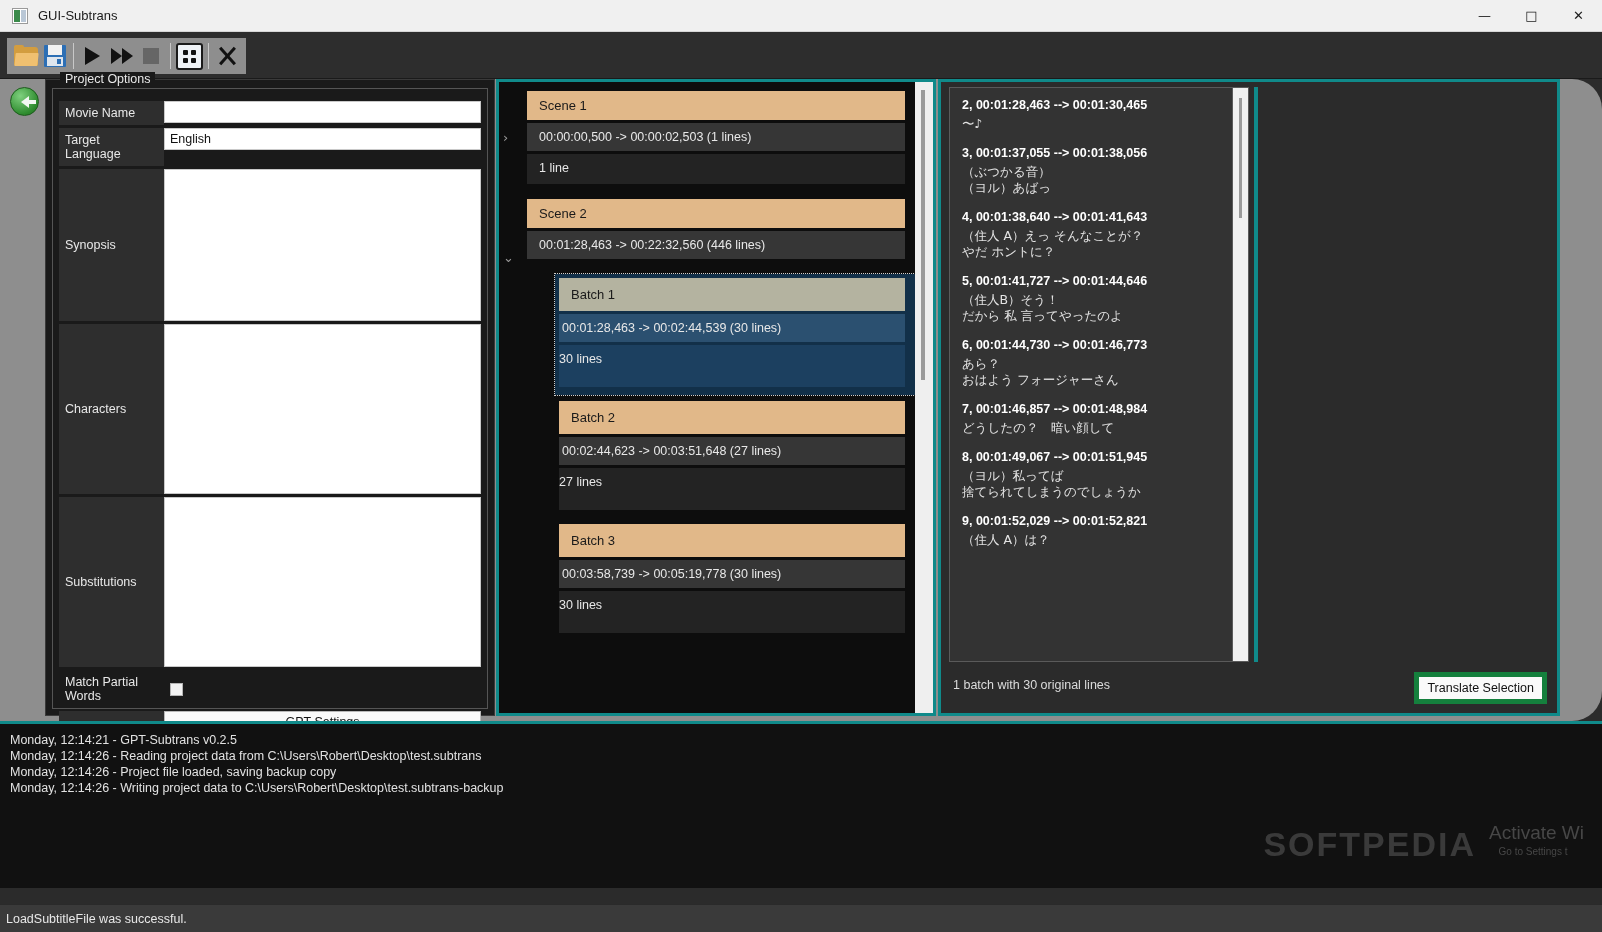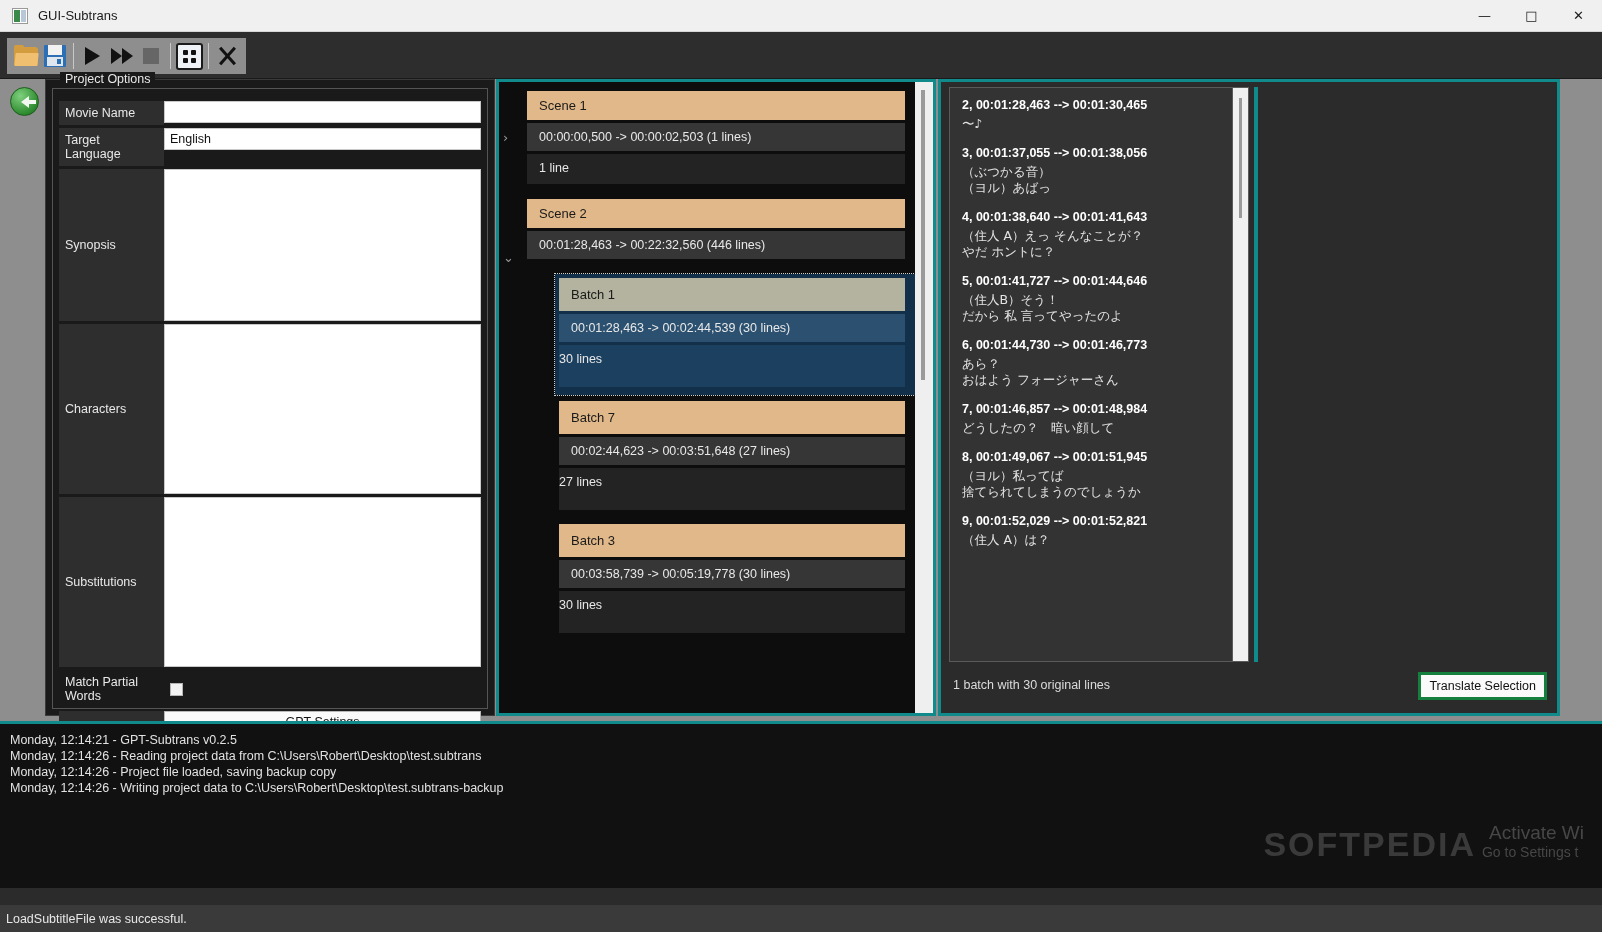--- a/index.html
+++ b/index.html
@@ -87,20 +87,21 @@
   .ic-x::before, .ic-x::after {
     content:""; position:absolute; left:10px; top:0; width:3px; height:22px; background:#111;
   }
   .ic-x::before { transform: rotate(42deg); }
   .ic-x::after { transform: rotate(-42deg); }
 
   
   .main {
     position: absolute; top: 79px; left: 0; width: 1602px; height: 642px;
     background: #8e8e8e;
+    border-radius: 30px;
   }
   
   .back-strip { position:absolute; left:0; top:0; width:45px; height:642px; background:#8e8e8e; }
   .back-arrow {
     position: absolute; left: 10px; top: 8px; width: 29px; height: 29px; border-radius: 50%;
     background: radial-gradient(circle at 35% 30%, #7ed07e, #2e8b2e 70%, #1f6b1f);
     border: 1px solid #1c5c1c; display:flex; align-items:center; justify-content:center;
   }
   .back-arrow .arr {
     width: 0; height: 0; border-right: 8px solid #f2f7f2;
@@ -185,21 +186,21 @@
   .scene-body {
     background: #232323; color: #e8e8e8; font-size: 12.5px; padding: 7px 12px;
     min-height: 30px;
   }
   
   .batch-wrap { padding-left: 38px; }
   .batch-block { background: #0d0d0d; padding: 4px 10px 8px 4px; margin-bottom: 2px; }
   .batch-block.selected { background: #123049; outline: 1px dotted #cfcfcf; }
   .batch-head { background: #e1b889; color:#1a1a1a; font-size:13px; padding: 9px 12px; margin-bottom:3px; }
   .batch-block.selected .batch-head { background: #b4b3a0; }
-  .batch-sub { background: #363636; color: #e8e8e8; font-size:12.5px; padding: 7px 12px; margin-bottom: 3px; }
+  .batch-sub { background: #363636; color: #e8e8e8; font-size:12.5px; padding: 7px 3px; margin-bottom: 3px; }
   .batch-block.selected .batch-sub { background: #2b5070; }
   .batch-body { background: #232323; color:#e8e8e8; font-size:12.5px; padding: 7px 0; min-height: 42px; }
   .batch-block.selected .batch-body { background: #1c4060; }
 
   
   .right-panel {
     position: absolute; left: 938px; top: 0px; width: 622px; height: 637px;
     border: 3px solid #108a8a; background: #2b2b2b;
   }
   .subs-area { position:absolute; left:8px; top:5px; width: 300px; height: 575px; display:flex; }
@@ -216,42 +217,42 @@
   .trans-area {
     position: absolute; left: 313px; top: 5px; width: 300px; height: 575px;
     background: #2b2b2b; border-left: 4px solid #108a8a;
   }
   .trans-inner { position:absolute; inset: 0 0 0 4px; background: #2b2b2b; }
   .status-row {
     position: absolute; left: 0; right: 0; bottom: 0; height: 52px;
   }
   .status-text { position: absolute; left: 12px; top: 17px; color: #dcdcdc; font-size: 12.5px; }
   .translate-btn {
-    position: absolute; right: 10px; top: 11px; background: #fafafa; border: 3px solid #15803d;
+    position: absolute; right: 10px; top: 11px; background: #fafafa; border: 5px solid #15803d;
     color: #111; font-size: 12.5px; padding: 4px 8px; font-family: "Liberation Sans", sans-serif;
   }
 
   
   .log-panel {
     position: absolute; left: 0; top: 721px; width: 1602px; height: 167px;
     background: #111111; border-top: 3px solid #108a8a; padding: 8px 10px;
     overflow: hidden;
   }
   .log-line { color: #e2e2e2; font-size: 12.5px; line-height: 16px; }
 
   
   .wm-softpedia {
     position: absolute; right: 126px; bottom: 24px; color: #3a3a3a;
     font-size: 34px; font-weight: bold; letter-spacing: 2px; user-select:none;
   }
   .wm-activate {
     position: absolute; right: 18px; bottom: 28px; color: #474747; text-align: left;
   }
   .wm-activate .l1 { font-size: 19px; line-height: 22px; margin-left: 7px; }
-  .wm-activate .l2 { font-size: 14px; line-height: 16px; }
+  .wm-activate .l2 { font-size: 10px; line-height: 16px; text-align: center; }
 
   
   .statusbar {
     position: absolute; left: 0; bottom: 0; width: 1602px; height: 28px;
     background: #3a3a3a; border-top: 1px solid #2a2a2a; display: flex; align-items: center;
   }
   .statusbar .txt { color: #e8e8e8; font-size: 12.5px; padding-left: 6px; }
 </style>
 </head>
 <body>
@@ -383,21 +384,21 @@
             <div class="scene-sub">00:01:28,463 -&gt; 00:22:32,560 (446 lines)</div>
           </div>
 
           <div class="batch-wrap">
             <div class="batch-block selected">
               <div class="batch-head">Batch 1</div>
               <div class="batch-sub">00:01:28,463 -&gt; 00:02:44,539 (30 lines)</div>
               <div class="batch-body">30 lines</div>
             </div>
             <div class="batch-block">
-              <div class="batch-head">Batch 7</div>
+              <div class="batch-head">Batch 2</div>
               <div class="batch-sub">00:02:44,623 -&gt; 00:03:51,648 (27 lines)</div>
               <div class="batch-body">27 lines</div>
             </div>
             <div class="batch-block">
               <div class="batch-head">Batch 3</div>
               <div class="batch-sub">00:03:58,739 -&gt; 00:05:19,778 (30 lines)</div>
               <div class="batch-body">30 lines</div>
             </div>
           </div>
 

